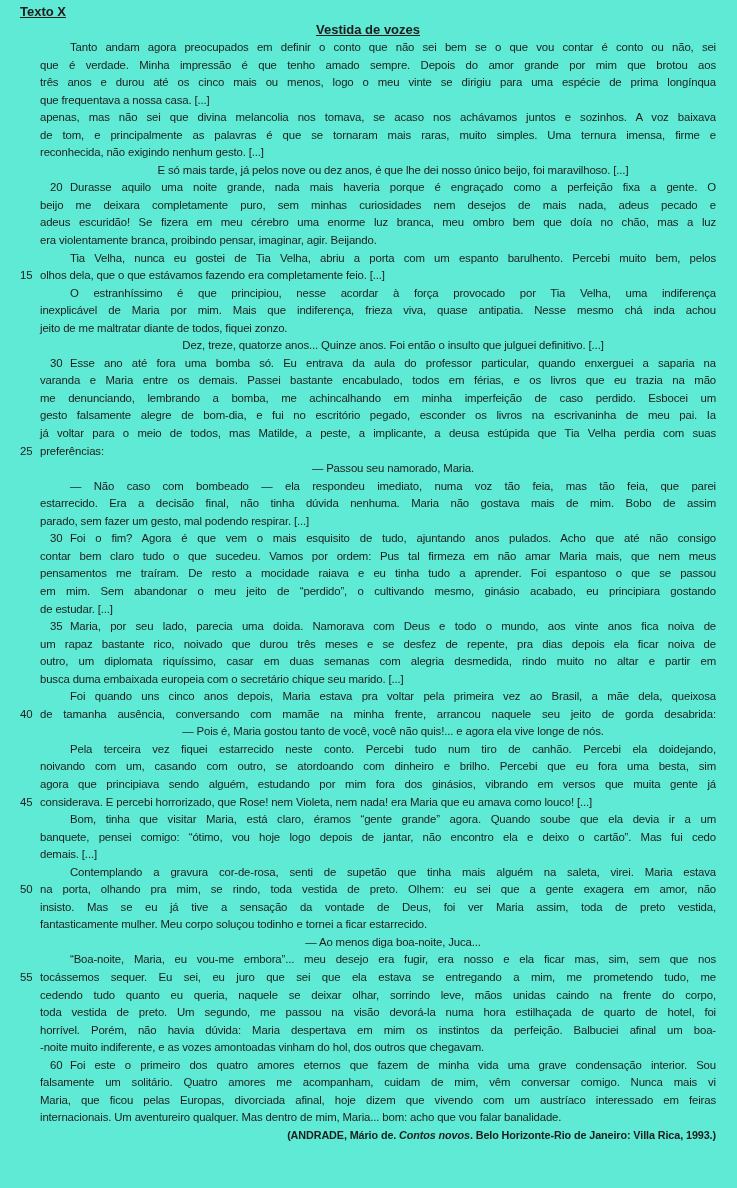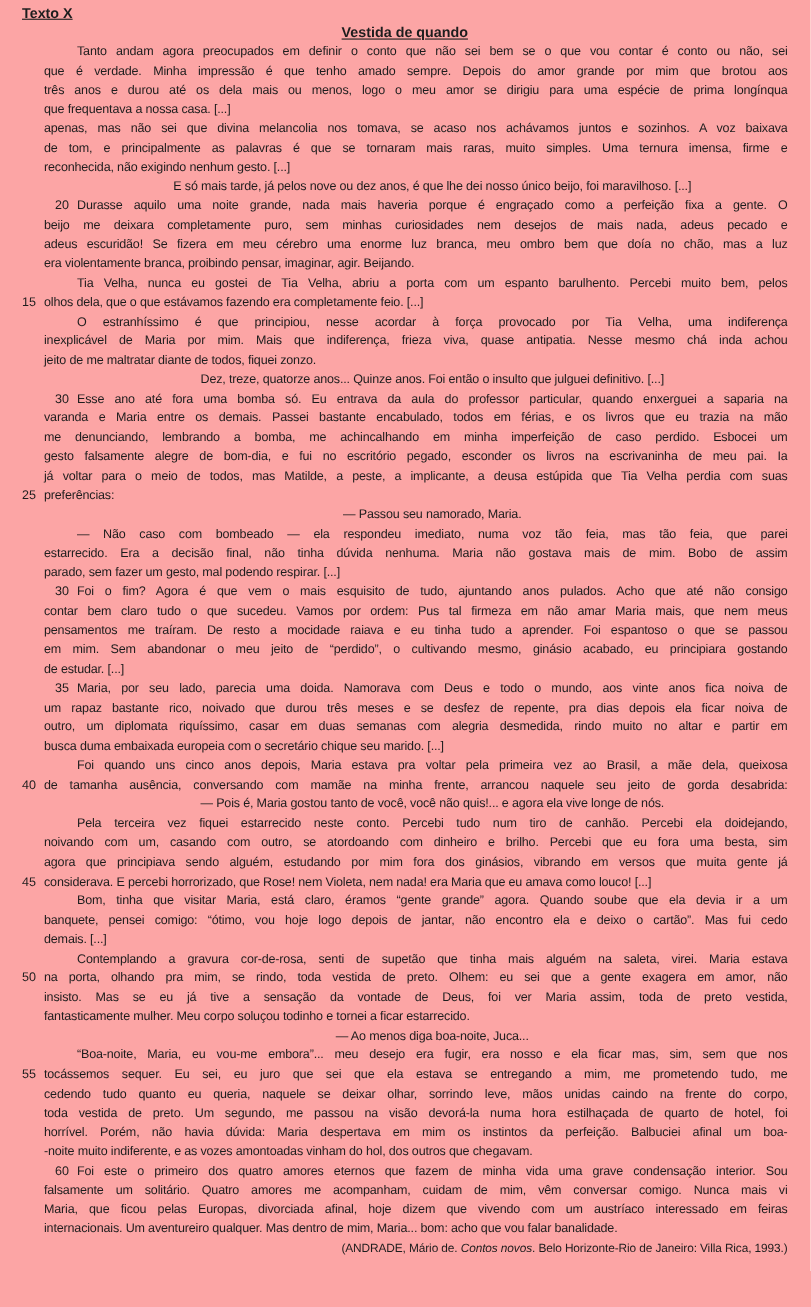--- a/index.html
+++ b/index.html
@@ -5,21 +5,21 @@
   html, body {
     margin: 0;
     padding: 0;
     background: #ffffff;
   }
   .page {
     position: relative;
     width: 737px;
     height: 1188px;
     box-sizing: border-box;
-    background: #fca5a5;
+    background: #5eead4;
     color: #1d1d1d;
     font-family: "Liberation Sans", "DejaVu Sans", sans-serif;
     padding: 4px 21px 0 20px;
     overflow: hidden;
   }
   .doc-label {
     font-size: 13px;
     font-weight: bold;
     text-decoration: underline;
     line-height: 16px;
@@ -65,50 +65,50 @@
   .line.justify {
     text-align: justify;
     -moz-text-align-last: justify;
     text-align-last: justify;
   }
   .citation {
     padding-left: 20px;
     height: 17.56px;
     line-height: 17.56px;
     font-size: 10.8px;
-    font-weight: normal;
+    font-weight: bold;
     text-align: right;
     letter-spacing: -0.1px;
   }
   .citation .it {
     font-style: italic;
   }
 </style>
 </head>
 <body>
 
 <div class="page">
   <div class="doc-label">Texto X</div>
 
   <div class="doc-title">
-    <span class="u">Vestida de quando</span>
+    <span class="u">Vestida de vozes</span>
   </div>
 
   <div class="body-text">
       <div class="line justify indent">
     <span class="num"></span>
     <span class="txt">Tanto andam agora preocupados em definir o conto que não sei bem se o que vou contar é conto ou não, sei</span>
   </div>
       <div class="line justify">
     <span class="num"></span>
     <span class="txt">que é verdade. Minha impressão é que tenho amado sempre. Depois do amor grande por mim que brotou aos</span>
   </div>
       <div class="line justify">
     <span class="num"></span>
-    <span class="txt">três anos e durou até os dela mais ou menos, logo o meu amor se dirigiu para uma espécie de prima longínqua</span>
+    <span class="txt">três anos e durou até os cinco mais ou menos, logo o meu vinte se dirigiu para uma espécie de prima longínqua</span>
   </div>
       <div class="line">
     <span class="num"></span>
     <span class="txt">que frequentava a nossa casa. [...]</span>
   </div>
       <div class="line justify">
     <span class="num"></span>
     <span class="txt">apenas, mas não sei que divina melancolia nos tomava, se acaso nos achávamos juntos e sozinhos. A voz baixava</span>
   </div>
       <div class="line justify">

